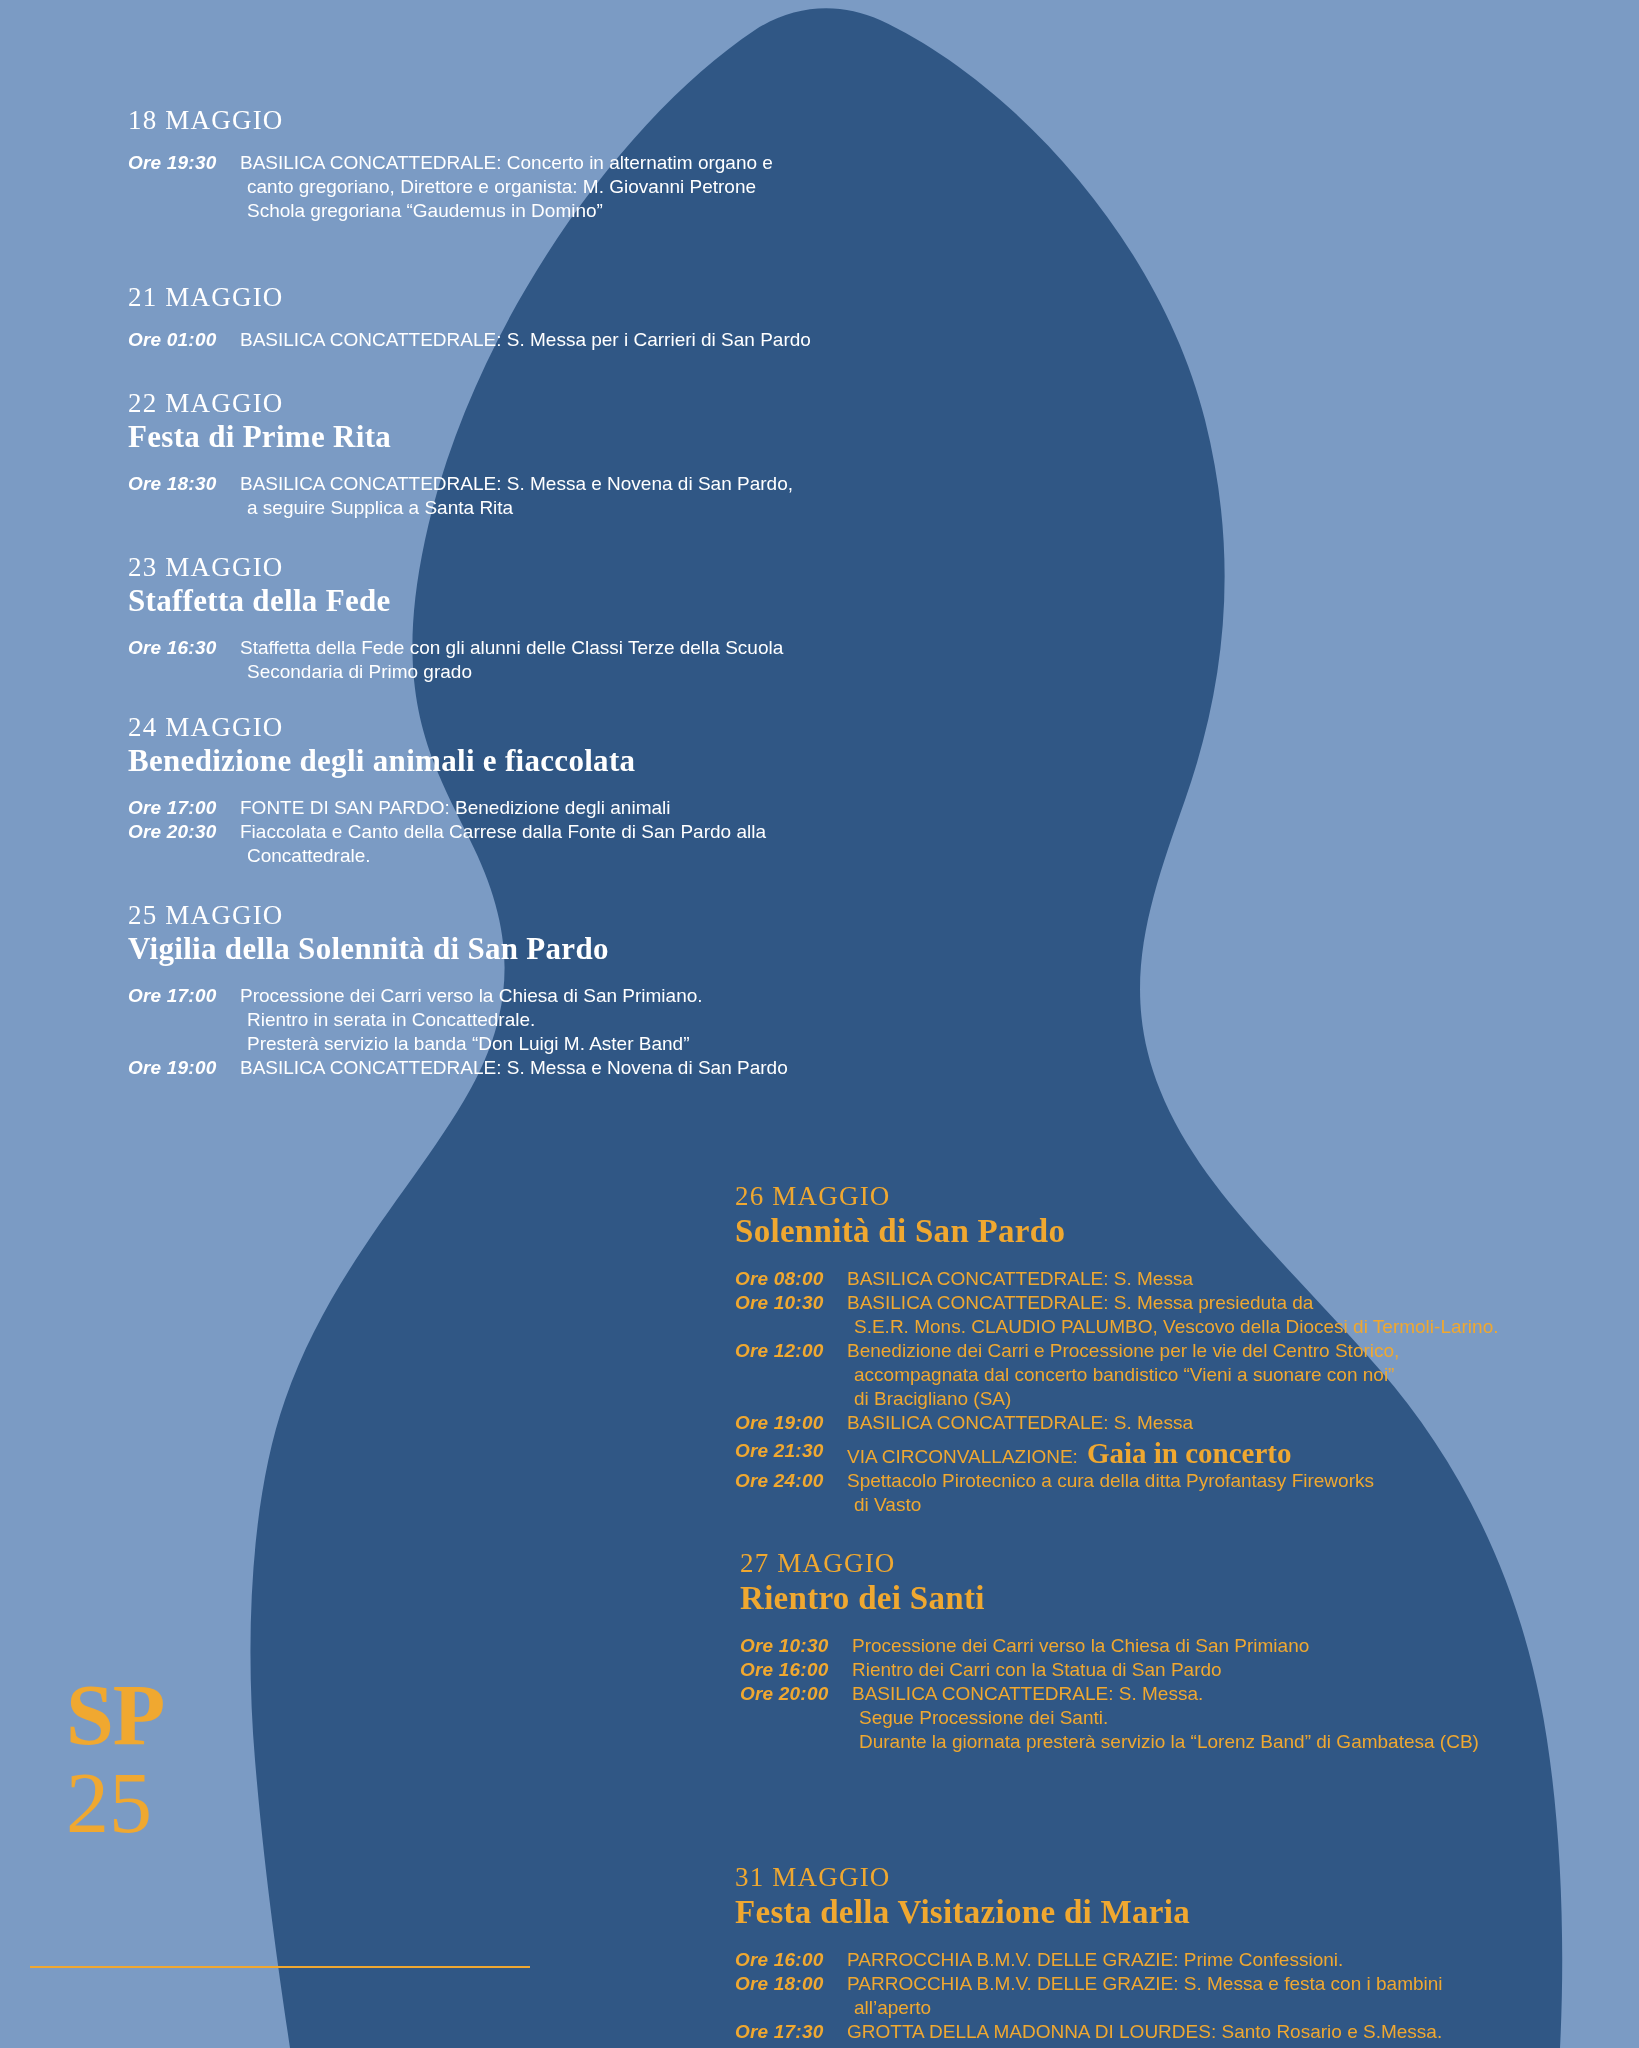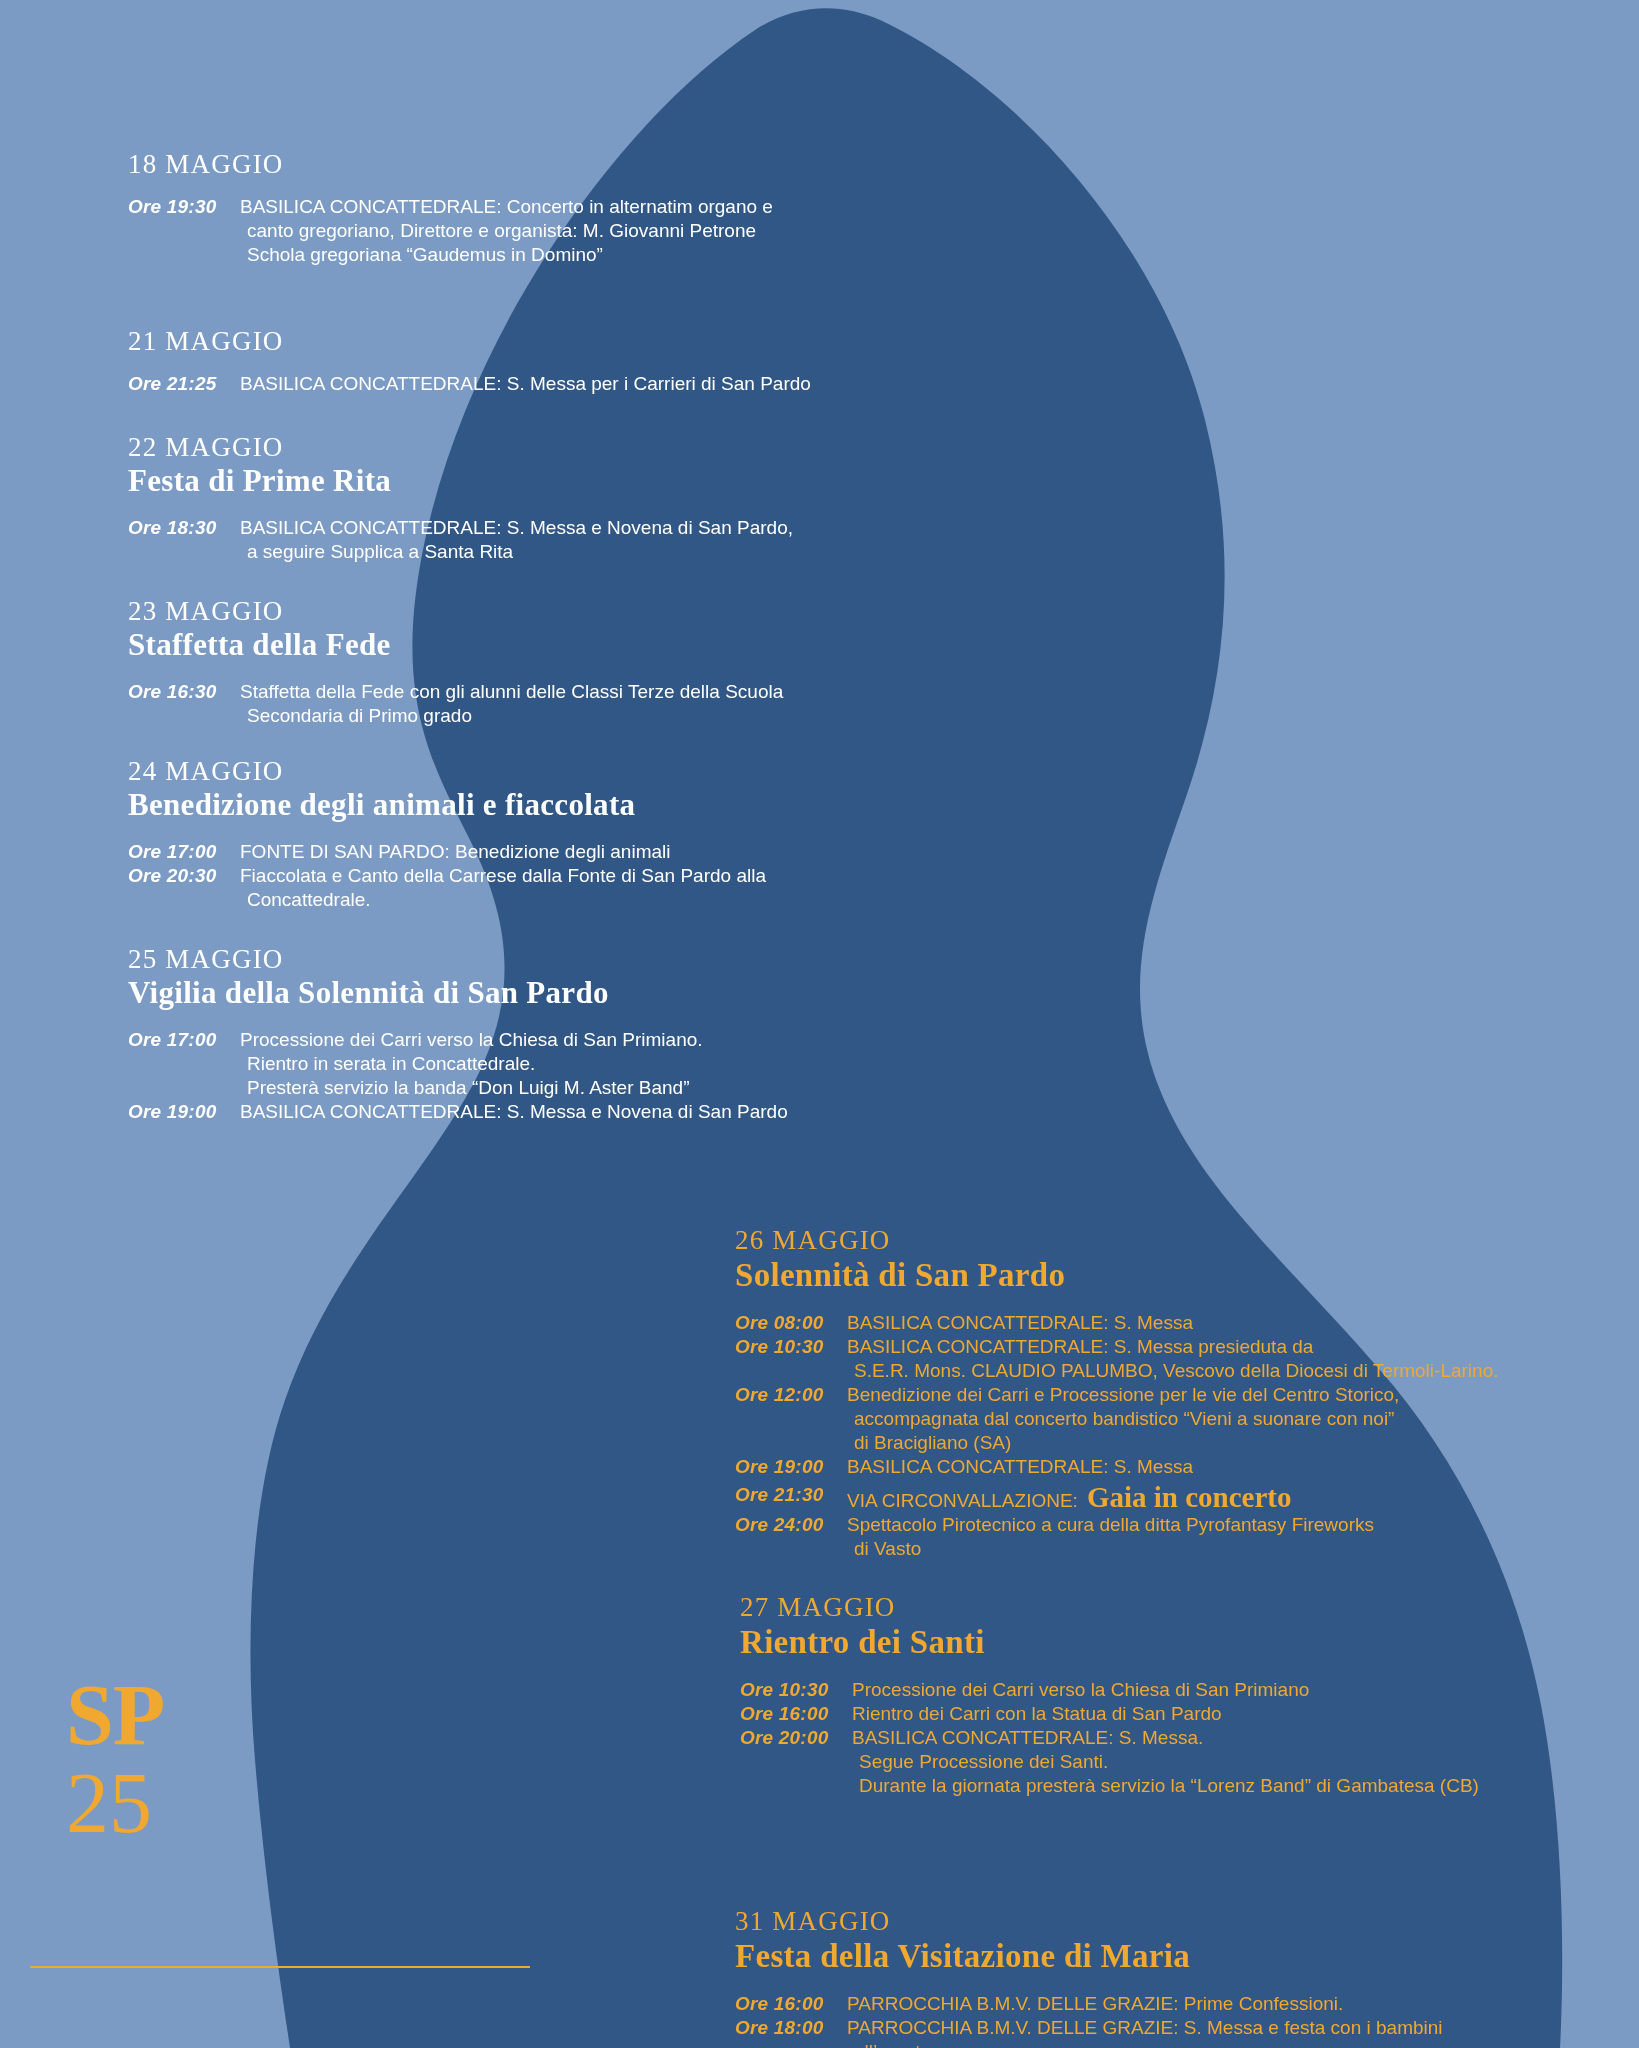--- a/index.html
+++ b/index.html
@@ -45,21 +45,20 @@
   .day-gold {
     color: #f0a830;
   }
   .date-line {
     font-family: "Liberation Serif", serif;
     font-size: 27px;
     letter-spacing: 1.2px;
     font-weight: 400;
     line-height: 1.12;
     white-space: nowrap;
-    margin-top: 44px;
   }
   .title-line {
     font-family: "Liberation Serif", serif;
     font-size: 31px;
     font-weight: 700;
     line-height: 1.18;
     letter-spacing: 0.3px;
     white-space: nowrap;
     margin-top: 1px;
   }
@@ -170,21 +169,21 @@
         </div>
         <div class="sub">canto gregoriano, Direttore e organista: M. Giovanni Petrone</div>
         <div class="sub">Schola gregoriana “Gaudemus in Domino”</div>
       </div>
     </div>
 
     <div class="block day-white" style="left:128px; top:282px;">
       <div class="date-line">21 MAGGIO</div>
       <div class="entries">
         <div class="entry">
-          <span class="hour">Ore 21:25</span>
+          <span class="hour">Ore 01:00</span>
           <span class="desc">BASILICA CONCATTEDRALE: S. Messa per i Carrieri di San Pardo</span>
         </div>
       </div>
     </div>
 
     <div class="block day-white" style="left:128px; top:388px;">
       <div class="date-line">22 MAGGIO</div>
       <div class="title-line">Festa di Prime Rita</div>
       <div class="entries">
         <div class="entry">

